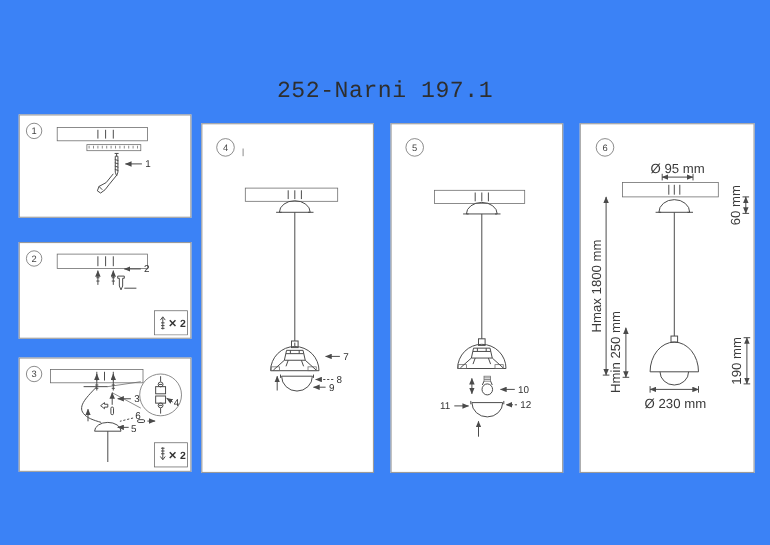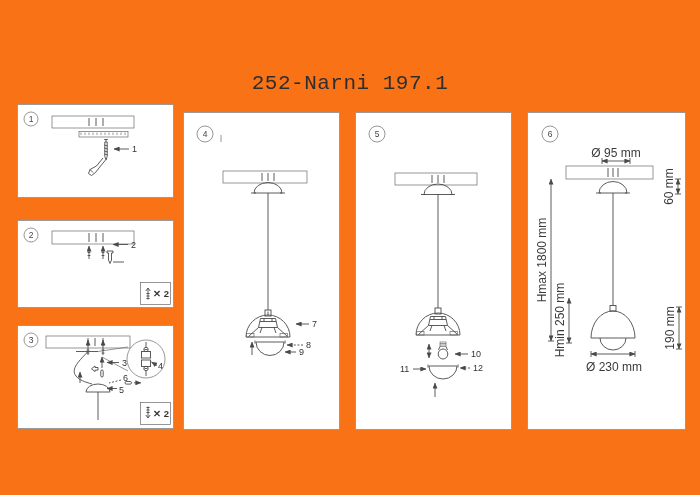--- a/index.html
+++ b/index.html
@@ -1,16 +1,16 @@
 <!DOCTYPE html>
 <html><head>
 <meta charset="utf-8">
 <style>
   html,body{margin:0;padding:0;background:#ffffff;}
-  #sheet{position:relative;width:700px;height:495px;background:#f97316;overflow:hidden;
+  #sheet{position:relative;width:700px;height:495px;background:#3b82f6;overflow:hidden;
          font-family:"Liberation Sans",sans-serif;}
   #title{position:absolute;left:0;top:72px;width:700px;text-align:center;
          font-family:"Liberation Mono","DejaVu Sans Mono",monospace;
          font-size:21px;letter-spacing:0.5px;color:#2e2e2e;}
   .panel{position:absolute;border:1px solid #9a9a9a;background:#ffffff;}
   .p1{left:17px;top:104px;width:155px;height:92px;}
   .p2{left:17px;top:220px;width:155px;height:86px;}
   .p3{left:17px;top:325px;width:155px;height:102px;}
   .p4{left:183px;top:112px;width:155px;height:316px;}
   .p5{left:355px;top:112px;width:155px;height:316px;}

